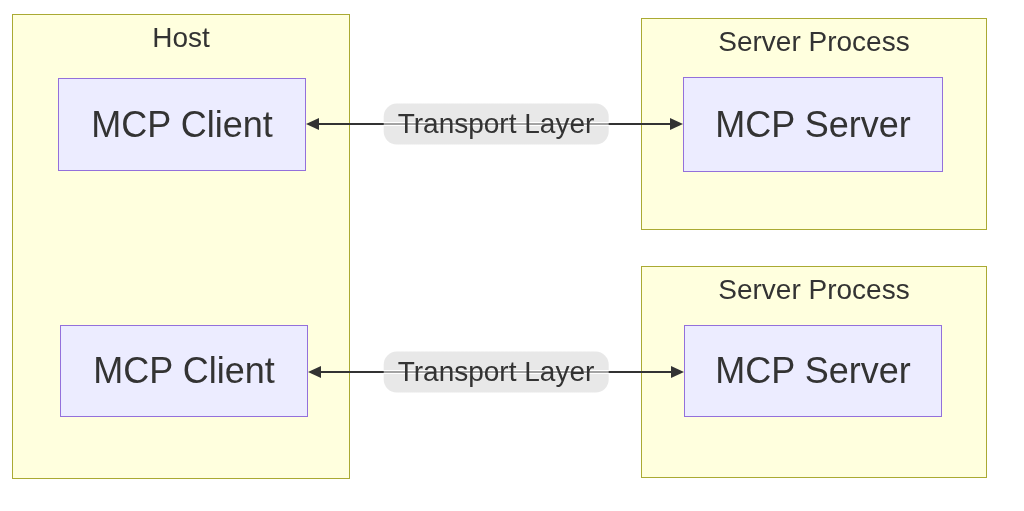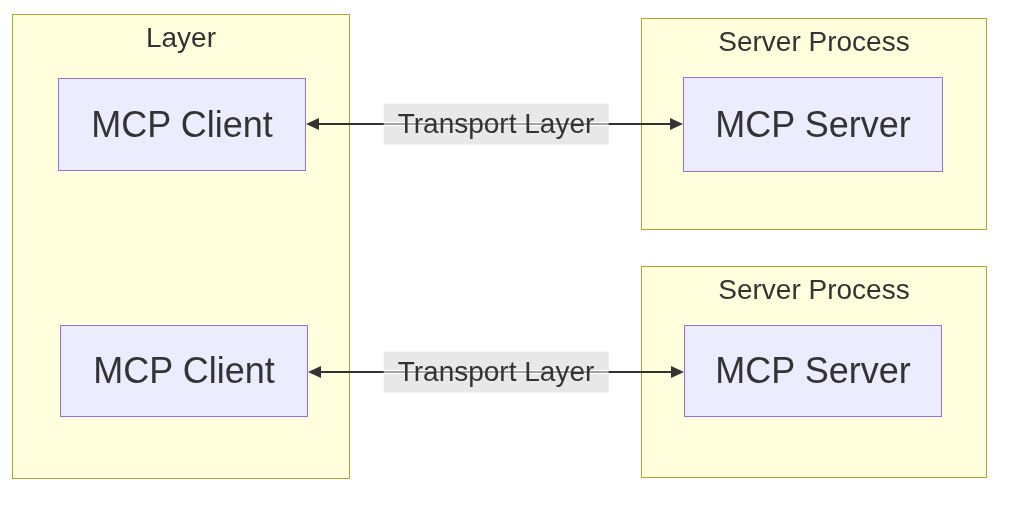--- a/index.html
+++ b/index.html
@@ -63,33 +63,34 @@
     transform:translate(-50%,-50%);
     padding:5px 14px;
     font-size:28px;
     line-height:1.1;
     white-space:nowrap;
     color:var(--text_color);
     background:linear-gradient(180deg,
       var(--edge_label_bg) 0 46%,
       rgba(255,255,255,.55) 46% 54%,
       var(--edge_label_bg) 54% 100%);
+    border-radius:13px;
   }
   .edge-label-1{left:496px;top:124px;}
   .edge-label-2{left:496px;top:372px;}
   .edge-line{stroke:var(--edge_color);stroke-width:2;}
   .edge-head{fill:var(--edge_color);}
 </style>
 </head>
 <body>
 
 <div class="canvas">
 
   <div class="cluster cluster-host">
-    <div class="cluster-title">Layer</div>
+    <div class="cluster-title">Host</div>
   </div>
 
   <div class="cluster cluster-server-1">
     <div class="cluster-title">Server Process</div>
   </div>
 
   <div class="cluster cluster-server-2">
     <div class="cluster-title">Server Process</div>
   </div>
 

